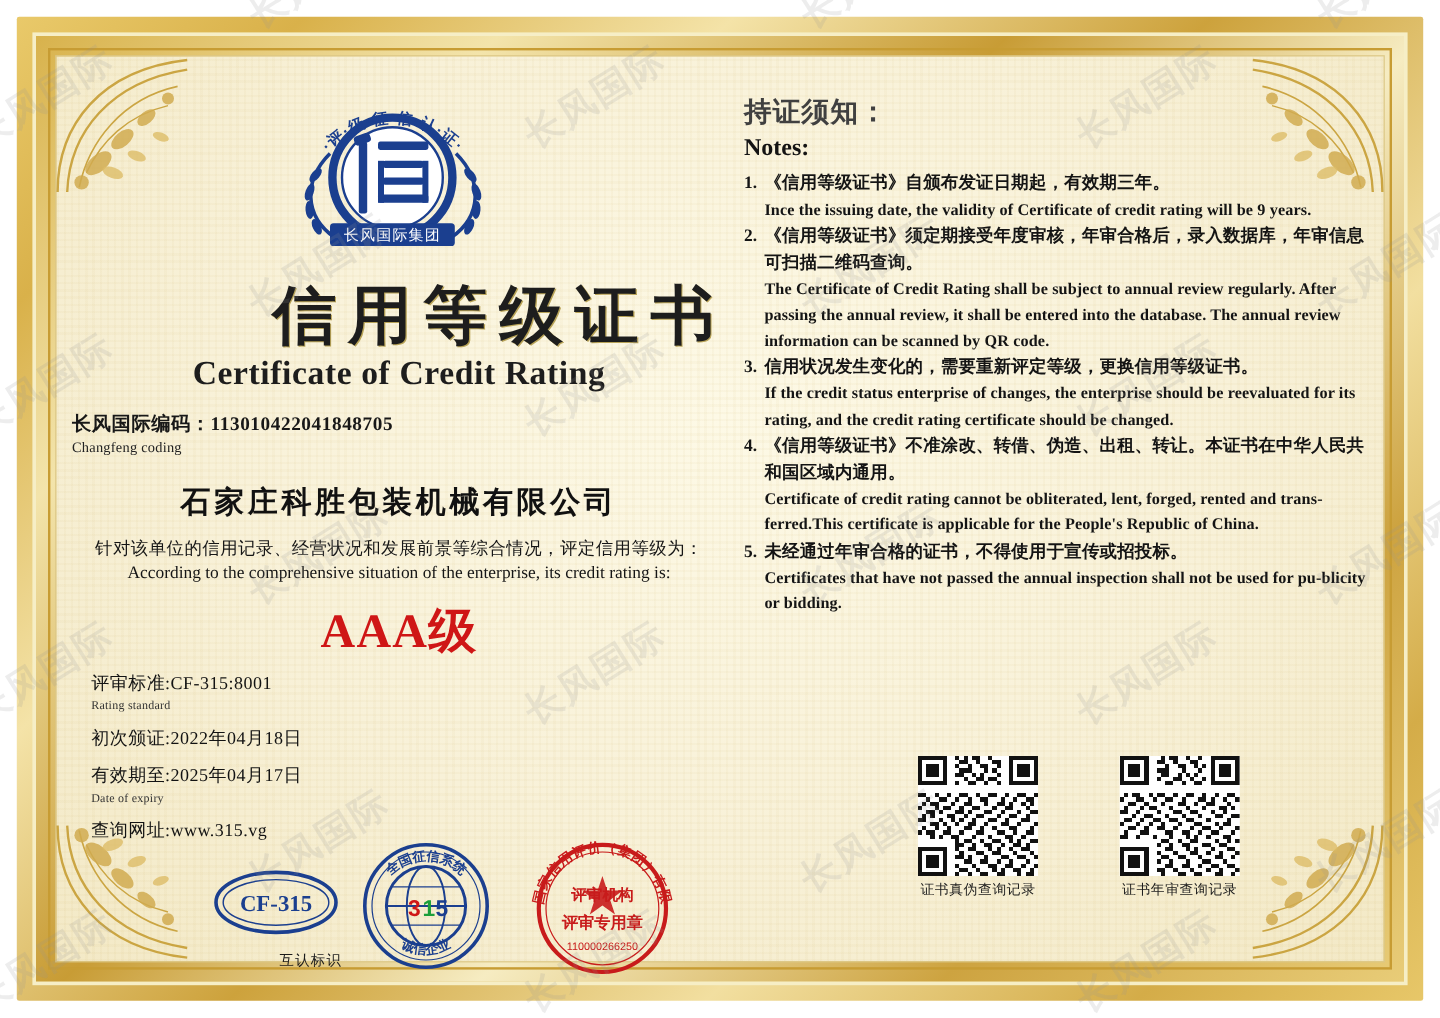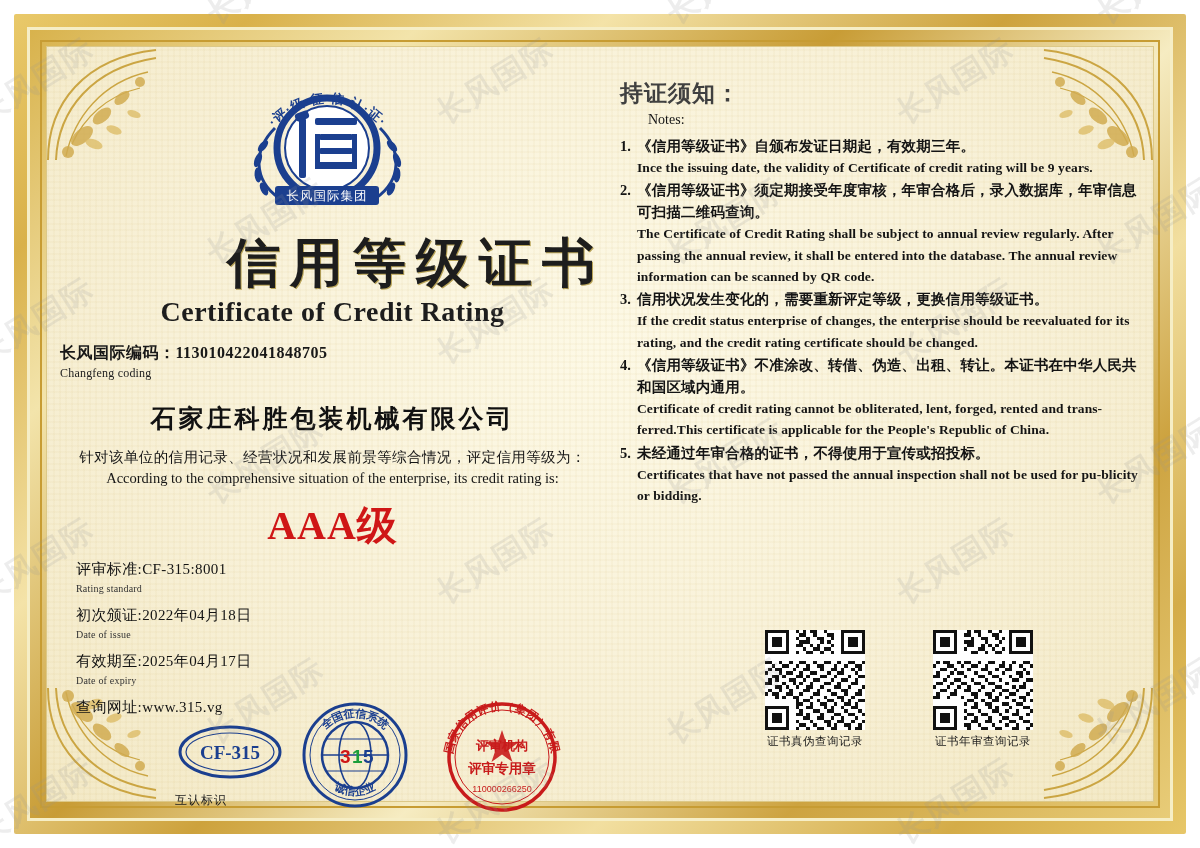--- a/index.html
+++ b/index.html
@@ -206,21 +206,21 @@
   .seals {
     position: absolute;
     left: 55px; top: 640px;
     width: 470px; height: 115px;
   }
   .seal { position: absolute; }
   .seal svg { display:block; }
   .seal-cap {
     position: absolute;
     width: 100%;
-    text-align: left;
+    text-align: right;
     font-size: 12px;
     color: #1b1b1b;
     top: 92px;
     letter-spacing: 1px;
   }
   .seal1 { left: 60px; top: 18px; width: 110px; }
   .seal2 { left: 185px; top: 0px; width: 110px; }
   .seal3 { left: 320px; top: 0px; width: 135px; }
 
   
@@ -229,25 +229,24 @@
     left: 620px; top: 78px;
     width: 522px;
   }
   .notes-title-cn {
     font-size: 23px;
     font-weight: bold;
     color: #404040;
     letter-spacing: 1px;
   }
   .notes-title-en {
-    font-size: 14px;
-    font-weight: normal;
+    font-size: 20px;
+    font-weight: bold;
     color: #141414;
     margin-top: 3px;
-    margin-left: 28px;
   }
   .notes-list {
     margin-top: 7px;
   }
   .note {
     display: flex;
     margin-bottom: 1px;
   }
   .note-num {
     width: 17px;
@@ -457,21 +456,20 @@
 
     <div class="grade">AAA级</div>
 
     <div class="meta">
       <div class="meta-item">
         <div class="meta-cn">评审标准:CF-315:8001</div>
         <div class="meta-en">Rating standard</div>
       </div>
       <div class="meta-item">
         <div class="meta-cn">初次颁证:2022年04月18日</div>
-        <div class="meta-en">Date of issue</div>
       </div>
       <div class="meta-item">
         <div class="meta-cn">有效期至:2025年04月17日</div>
         <div class="meta-en">Date of expiry</div>
       </div>
       <div class="meta-item">
         <div class="meta-cn">查询网址:www.315.vg</div>
       </div>
     </div>
 

